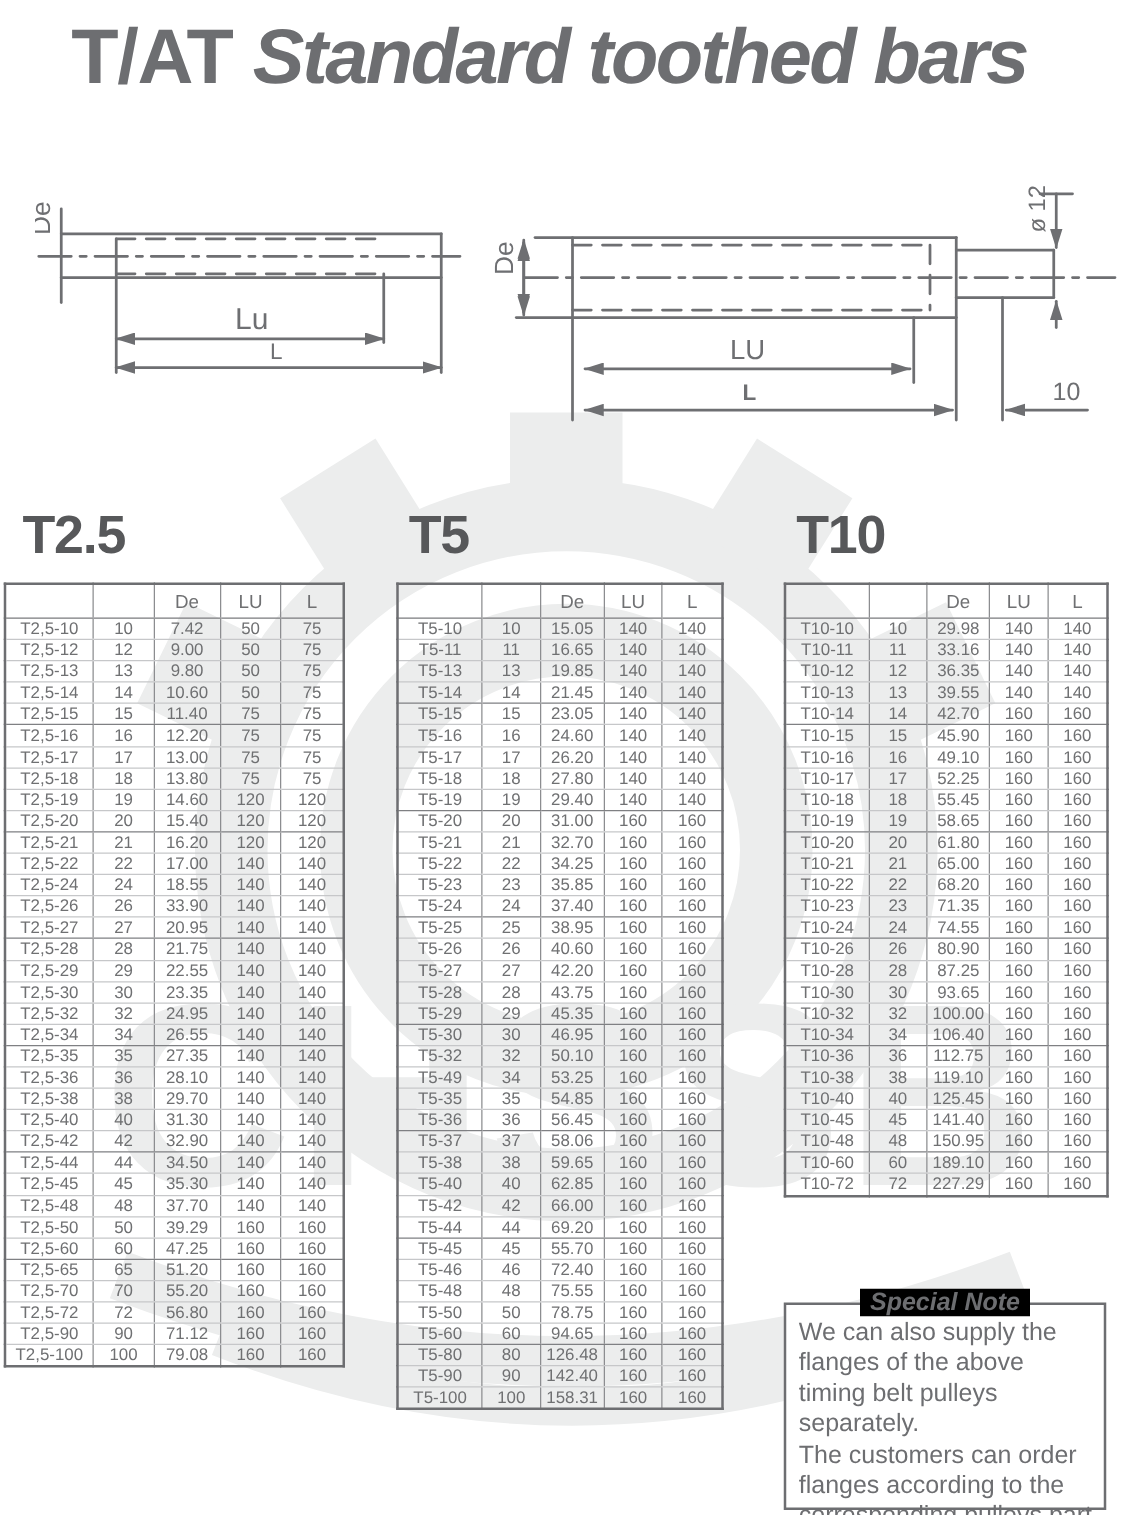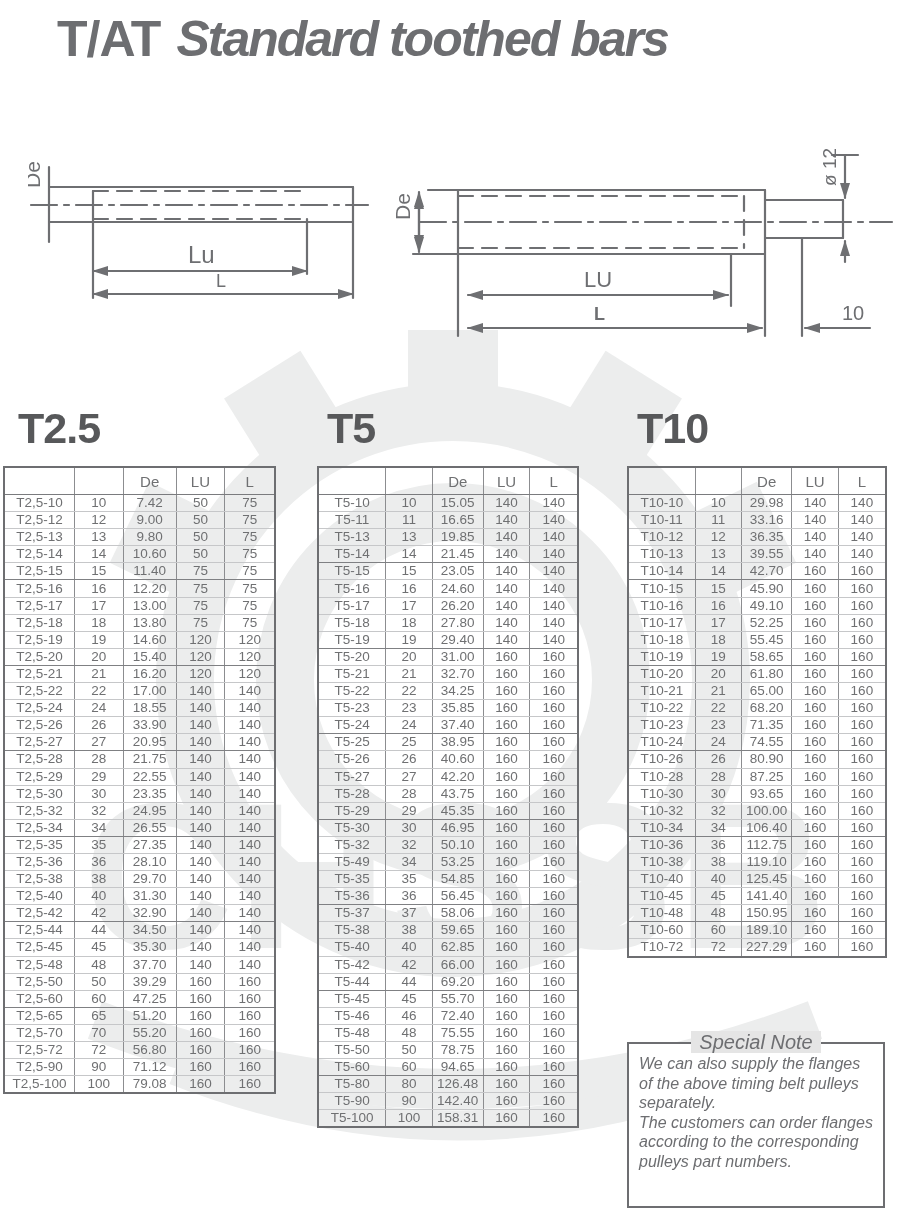--- a/index.html
+++ b/index.html
@@ -4,21 +4,21 @@
 <style>
   html,body{margin:0;padding:0;background:#ffffff;}
   .page{
     position:relative;width:900px;height:1212px;background:#ffffff;overflow:hidden;
     font-family:"Liberation Sans",sans-serif;color:#6f7072;
   }
   
   .watermark{position:absolute;left:55px;top:330px;width:800px;height:820px;}
   
   .title{position:absolute;left:57px;top:10px;white-space:nowrap;color:#6d6e71;
-         font-weight:bold;font-size:50px;letter-spacing:-1px;}
+         font-weight:bold;font-size:62px;letter-spacing:-1px;}
   .title .t2{font-style:italic;margin-left:16px;letter-spacing:-2px;}
   
   .draw{position:absolute;}
   .draw-left{left:28px;top:138px;width:392px;height:232px;}
   .draw-right{left:392px;top:138px;width:508px;height:232px;}
   .draw text{fill:#6e6f72;font-family:"Liberation Sans",sans-serif;}
   .draw line, .draw path, .draw rect{stroke:#6e6f72;stroke-width:2.2;fill:none;stroke-linecap:round;}
   .dash{stroke-dasharray:15 9;}
   .cline{stroke-dasharray:26 7 5 7;stroke-width:2;}
   .thin{stroke-width:1.8;}
@@ -42,23 +42,23 @@
                padding:0 1px;text-align:center;overflow:hidden;white-space:nowrap;}
   table.dim th:first-child, table.dim td:first-child{border-left:none;}
   table.dim tr.g td{border-bottom:1.8px solid #7f8083;}
   table.dim tbody tr:last-child td{border-bottom:none;margin-left:20px;}
   col.c-name{width:26%;} col.c-d{width:18%;} col.c-de{width:19.5%;}
   col.c-lu{width:18%;} col.c-l{width:18.5%;}
   
   .note{position:absolute;left:627px;top:1042px;width:258px;height:166px;box-sizing:border-box;
         border:2px solid #6d6e71;background:#ffffff;padding:10px 8px 6px 10px;}
   .note-title{position:absolute;top:-14px;left:0;right:0;text-align:center;line-height:24px;}
-  .note-title span{background:#e5e5e5;padding:0 8px;font-weight:normal;font-style:italic;
+  .note-title span{background:#000000;padding:0 8px;font-weight:bold;font-style:italic;
                    font-size:20px;color:#6d6e71;}
-  .note p{margin:0;font-size:16px;line-height:1.22;color:#6d6e71;font-style:italic;}
+  .note p{margin:0;font-size:20px;line-height:1.22;color:#6d6e71;}
 </style>
 </head>
 <body>
 
 <div class="page">
 
   <svg width="0" height="0" style="position:absolute">
     <defs>
       <marker id="mE" markerWidth="16" markerHeight="12" refX="15" refY="5" orient="auto" markerUnits="userSpaceOnUse">
         <path d="M0,0 L16,5 L0,10 Z" fill="#6e6f72" stroke="none"></path>

